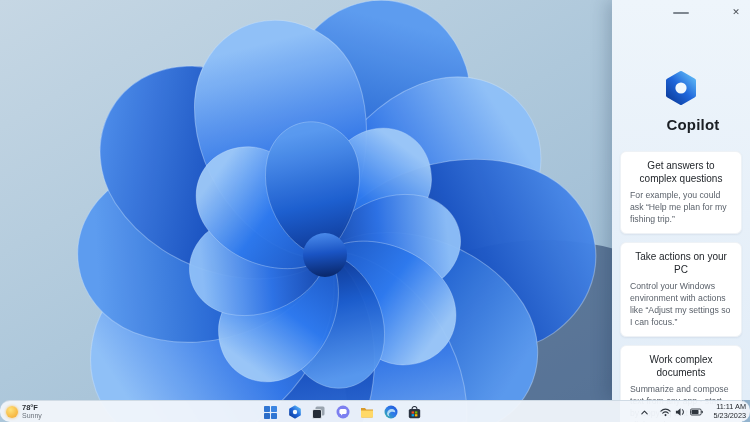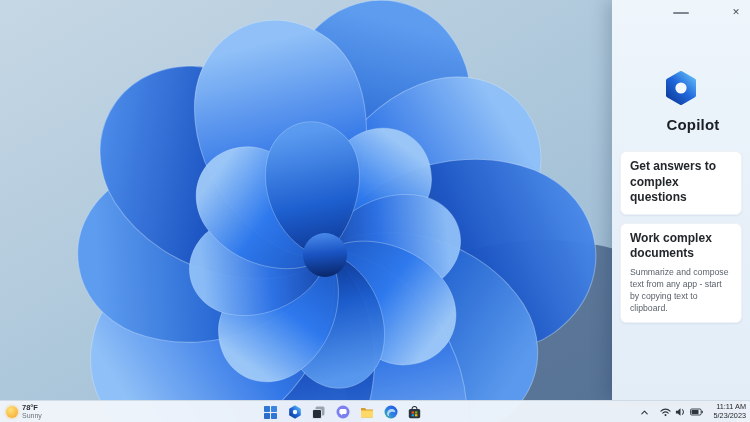--- a/index.html
+++ b/index.html
@@ -21,35 +21,35 @@
   .panel-top { position:relative; height:22px; flex:0 0 auto; }
   .drag-handle { position:absolute; left:50%; top:12px; transform:translateX(-50%);
     width:16px; height:2px; border-radius:2px; background:#7e8790; cursor:grab; }
   .close-btn { position:absolute; right:7px; top:5px; width:14px; height:14px;
     font-size:9px; line-height:14px; text-align:center; color:#4a4f55; cursor:pointer; }
   .logo-wrap { margin-top:48px; display:flex; justify-content:center; }
   .panel-title { margin-top:10px; text-align:center; font-size:15px; font-weight:bold; color:#1b1f24; letter-spacing:.2px;padding-left:24px; }
   .cards { margin-top:18px; padding:0 8px; display:flex; flex-direction:column; gap:8px; }
   .card { background:#ffffff; border:1px solid #eef2f6; border-radius:6px; padding:7px 9px 8px 9px;
     box-shadow:0 1px 2px rgba(30,50,80,.07); cursor:pointer; }
-  .card-title { font-size:12px; font-weight:bold; color:#23272c; line-height:1.3; }
+  .card-title { font-size:10px; font-weight:normal; color:#23272c; line-height:1.3;text-align:center; }
   .card-body { margin-top:4px; font-size:8.7px; color:#5b626b; line-height:1.38; }
   .input-row { position:absolute; left:7px; right:6px; bottom:6px; display:flex; align-items:center; gap:5px; }
   .copilot-badge { width:21px; height:21px; border-radius:50%; flex:0 0 auto;
     background:radial-gradient(circle at 35% 30%, #3c8af0, #1d5fd6 70%);
     display:flex; align-items:center; justify-content:center; box-shadow:0 1px 2px rgba(20,50,110,.35); }
   .ask-input { flex:1; height:19px; border:1px solid #ccd7e3; border-radius:10px; background:#ffffff;
     font-family:"Liberation Sans", sans-serif; font-size:8.7px; color:#333; padding:0 9px; outline:none;
     box-shadow:0 1px 2px rgba(30,50,80,.08); }
   .ask-input::placeholder { color:#8b949e; }
 
   
   .taskbar { position:absolute; left:0; bottom:0; width:750px; height:22px;
     background:rgba(241,246,251,.95); border-top:1px solid rgba(200,212,224,.8);
-    display:flex; align-items:center; }
+    display:flex; align-items:center;border-radius:10px; }
   .weather { position:absolute; left:6px; top:0; height:22px; display:flex; align-items:center; gap:4px; cursor:pointer; }
   .sun { width:12px; height:12px; border-radius:50%;
     background:radial-gradient(circle at 38% 32%, #ffe27a, #f6b33c 75%); box-shadow:0 0 3px rgba(246,179,60,.8); }
   .weather-text { display:flex; flex-direction:column; justify-content:center; }
   .weather-temp { font-size:7.5px; color:#2a2e33; line-height:1.15; font-weight:bold; }
   .weather-cond { font-size:7px; color:#6b737c; line-height:1.15; }
   .tb-center { position:absolute; left:262px; top:0; height:22px; display:flex; align-items:center; gap:7px; }
   .tb-btn { width:17px; height:17px; border-radius:3px; display:flex; align-items:center; justify-content:center; cursor:pointer; }
   .search-pill { display:flex; align-items:center; gap:4px; width:86px; height:15px;
     background:#ffffff; border:1px solid #d6dee8; border-radius:8px; padding:0 2px 0 6px; cursor:pointer;
@@ -146,20 +146,25 @@
         <polygon points="18,3 31,10.5 31,25.5 18,33 5,25.5 5,10.5" fill="url(#lgLogo)" stroke="url(#lgLogo)" stroke-width="4" stroke-linejoin="round"></polygon>
         <circle cx="18" cy="18" r="5.6" fill="#f2f8fd"></circle>
       </svg>
     </div>
 
     <div class="panel-title">Copilot</div>
 
     <div class="cards">
       <div class="card">
         <div class="card-title">Get answers to complex questions</div>
+        <div class="card-body">For example, you could ask “Help me plan for my fishing trip.”</div>
+      </div>
+      <div class="card">
+        <div class="card-title">Take actions on your PC</div>
+        <div class="card-body">Control your Windows environment with actions like “Adjust my settings so I can focus.”</div>
       </div>
       <div class="card">
         <div class="card-title">Work complex documents</div>
         <div class="card-body">Summarize and compose text from any app - start by copying text to clipboard.</div>
       </div>
     </div>
 
   </div>
 
   <div class="taskbar">

